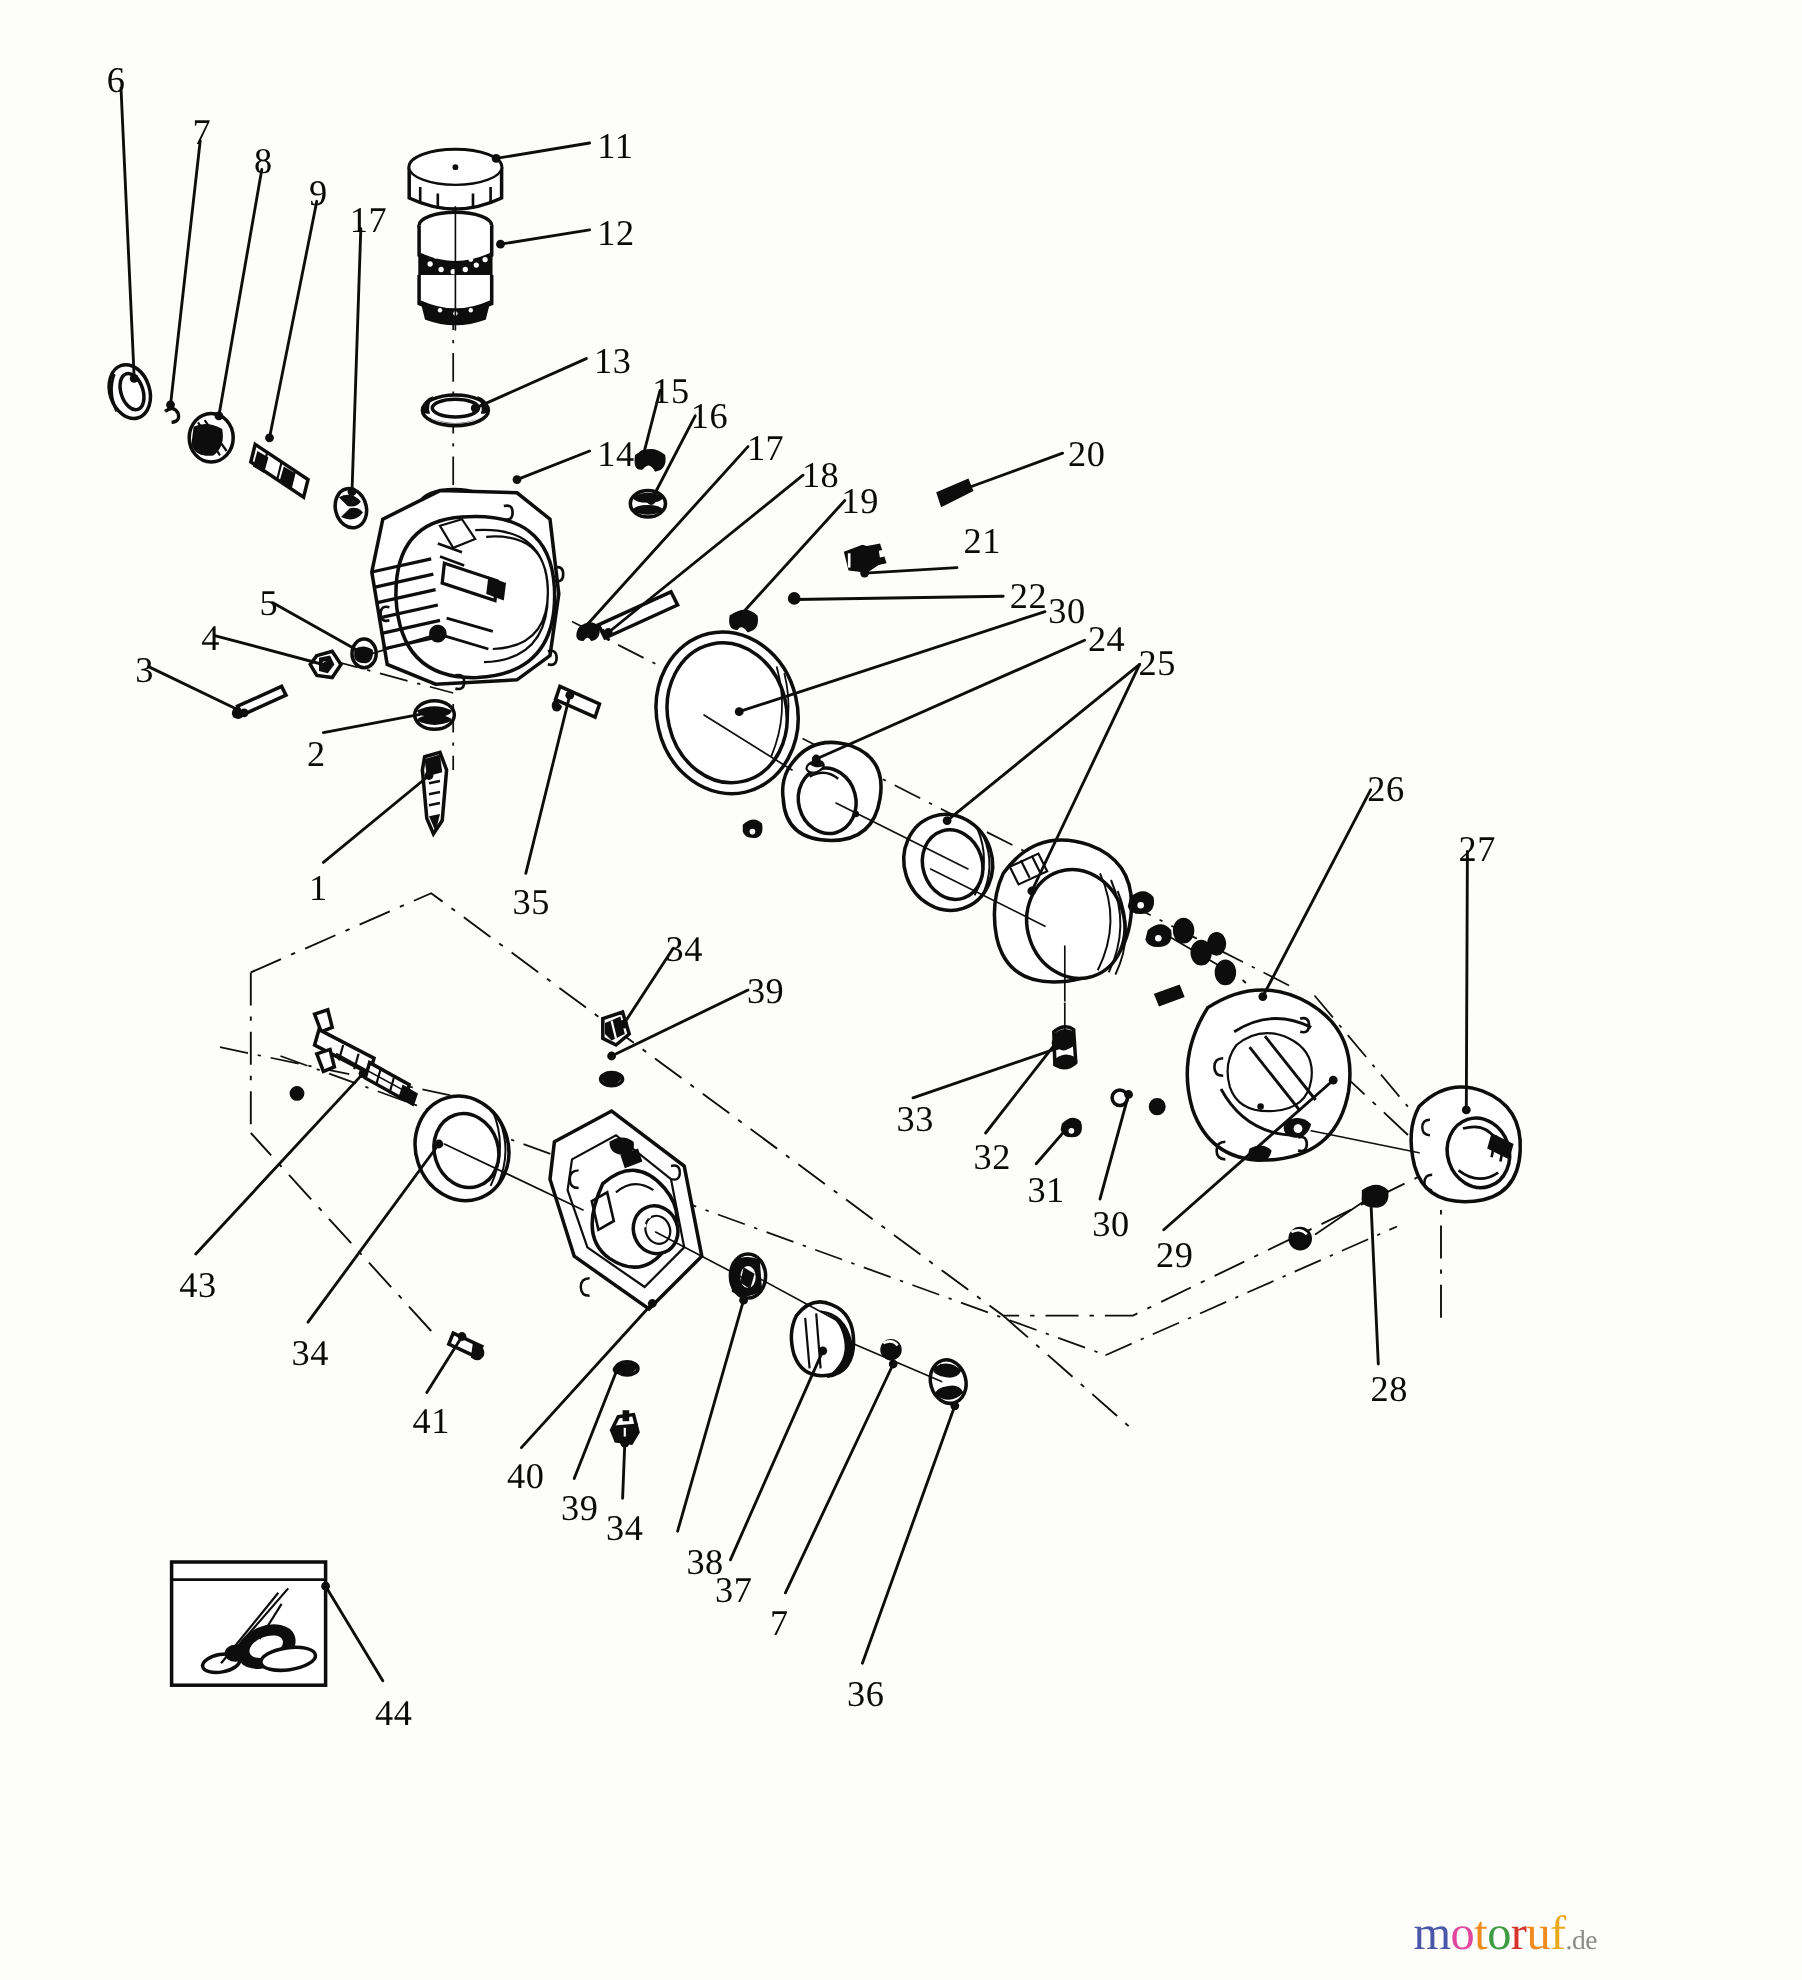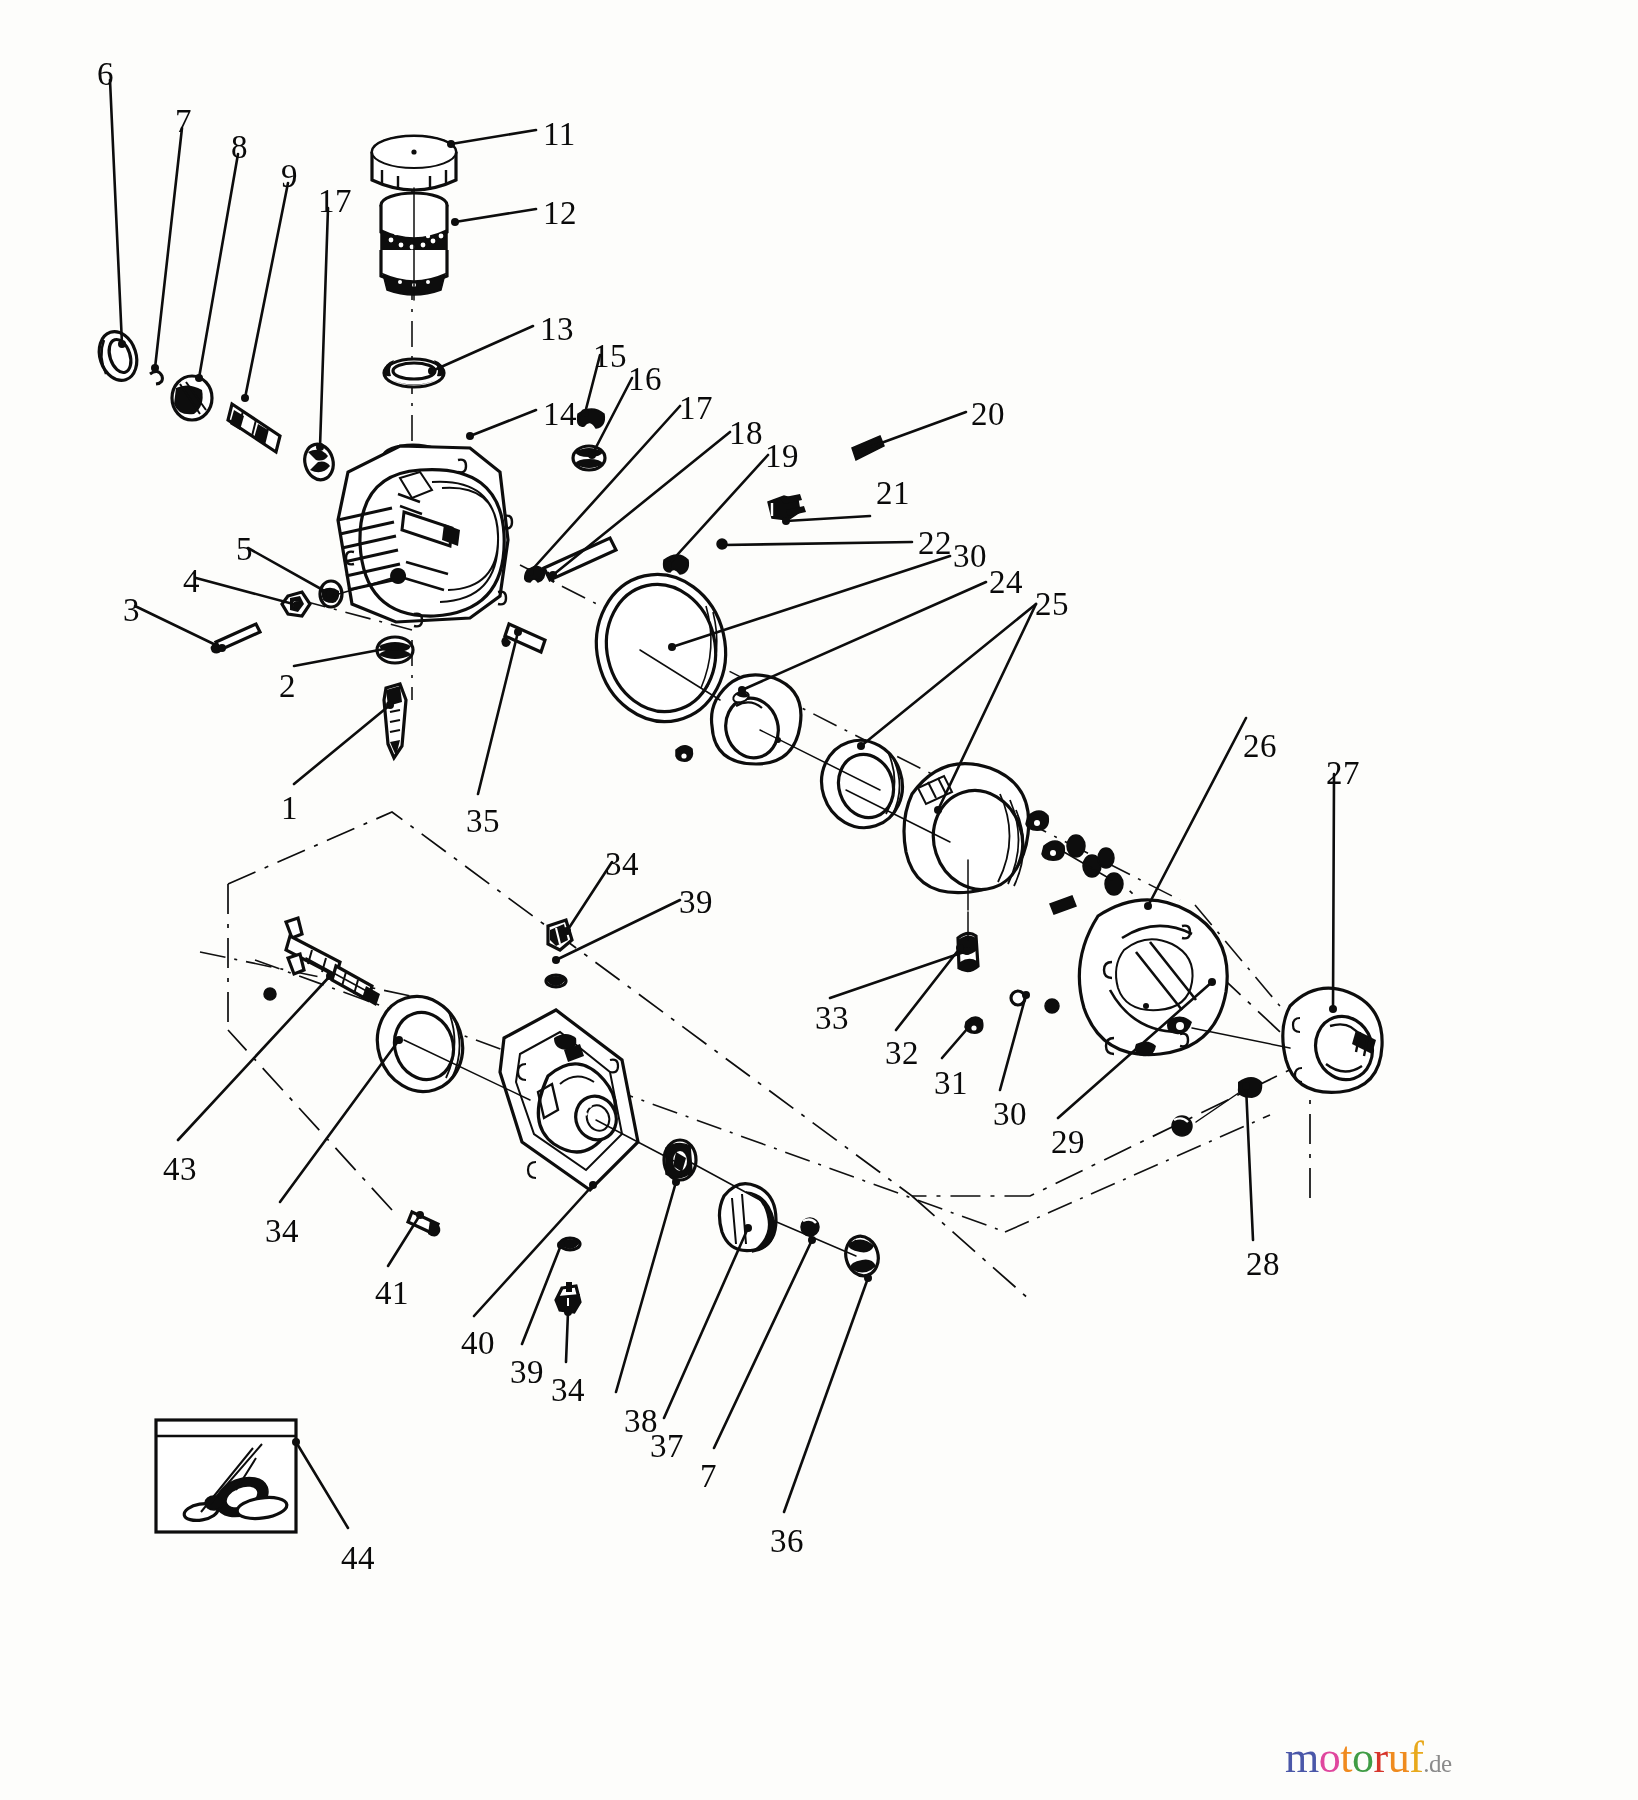--- a/index.html
+++ b/index.html
@@ -602,21 +602,21 @@
     <div class="callout-num" style="left:628px; top:363px;">16</div>
     <div class="callout-num" style="left:679px; top:392px;">17</div>
     <div class="callout-num" style="left:729px; top:417px;">18</div>
     <div class="callout-num" style="left:765px; top:440px;">19</div>
     <div class="callout-num" style="left:971px; top:398px;">20</div>
     <div class="callout-num" style="left:876px; top:477px;">21</div>
     <div class="callout-num" style="left:918px; top:527px;">22</div>
     <div class="callout-num" style="left:953px; top:540px;">30</div>
     <div class="callout-num" style="left:989px; top:566px;text-align:center;">24</div>
     <div class="callout-num" style="left:1035px;top:588px;">25</div>
-    <div class="callout-num" style="left:1243px;top:730px;font-family:Liberation Serif, serif;">26</div>
+    <div class="callout-num" style="left:1243px;top:702px;font-family:Liberation Serif, serif;">26</div>
     <div class="callout-num" style="left:1326px;top:757px;">27</div>
     <div class="callout-num" style="left:1246px;top:1248px;">28</div>
     <div class="callout-num" style="left:1051px;top:1126px;">29</div>
     <div class="callout-num" style="left:993px; top:1098px;">30</div>
     <div class="callout-num" style="left:934px; top:1067px;">31</div>
     <div class="callout-num" style="left:885px; top:1037px;">32</div>
     <div class="callout-num" style="left:815px; top:1002px;">33</div>
     <div class="callout-num" style="left:605px; top:848px;">34</div>
     <div class="callout-num" style="left:679px; top:886px;">39</div>
     <div class="callout-num" style="left:281px; top:792px;">1</div>

